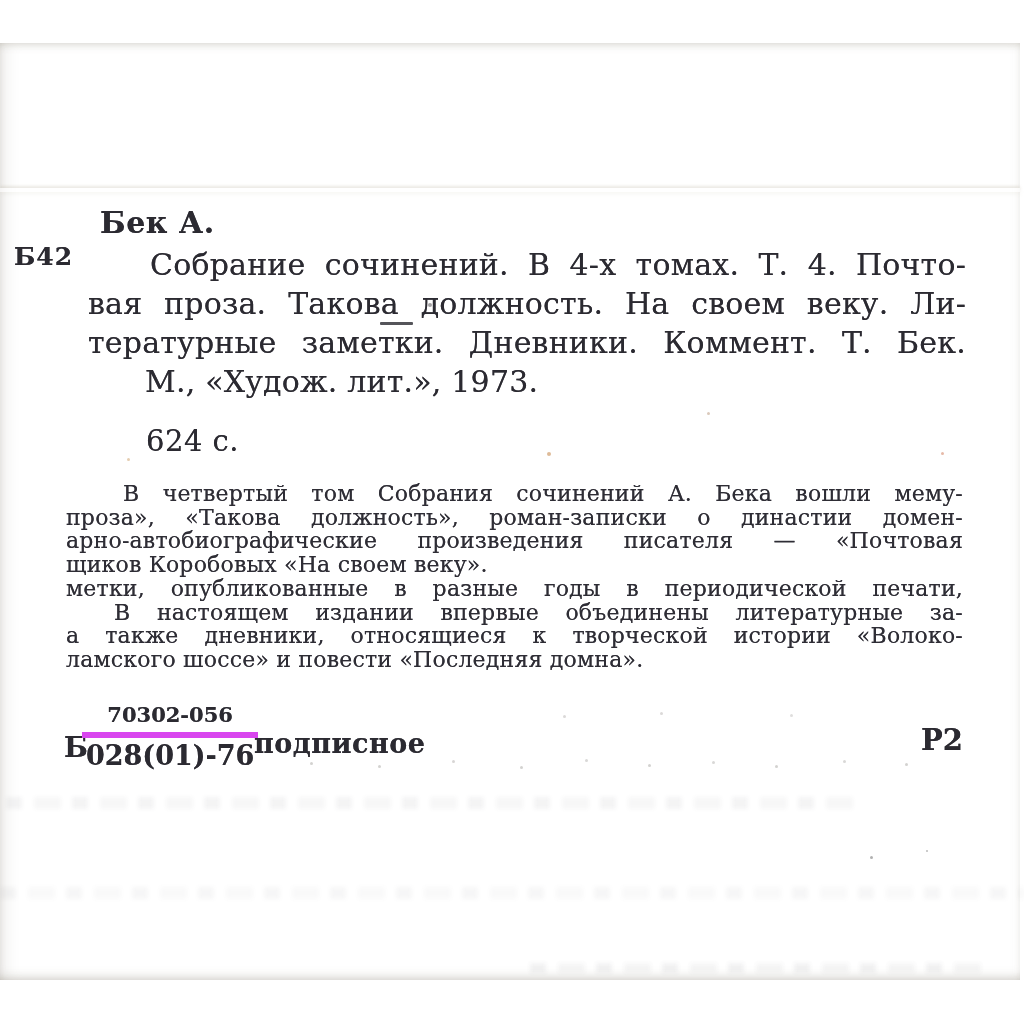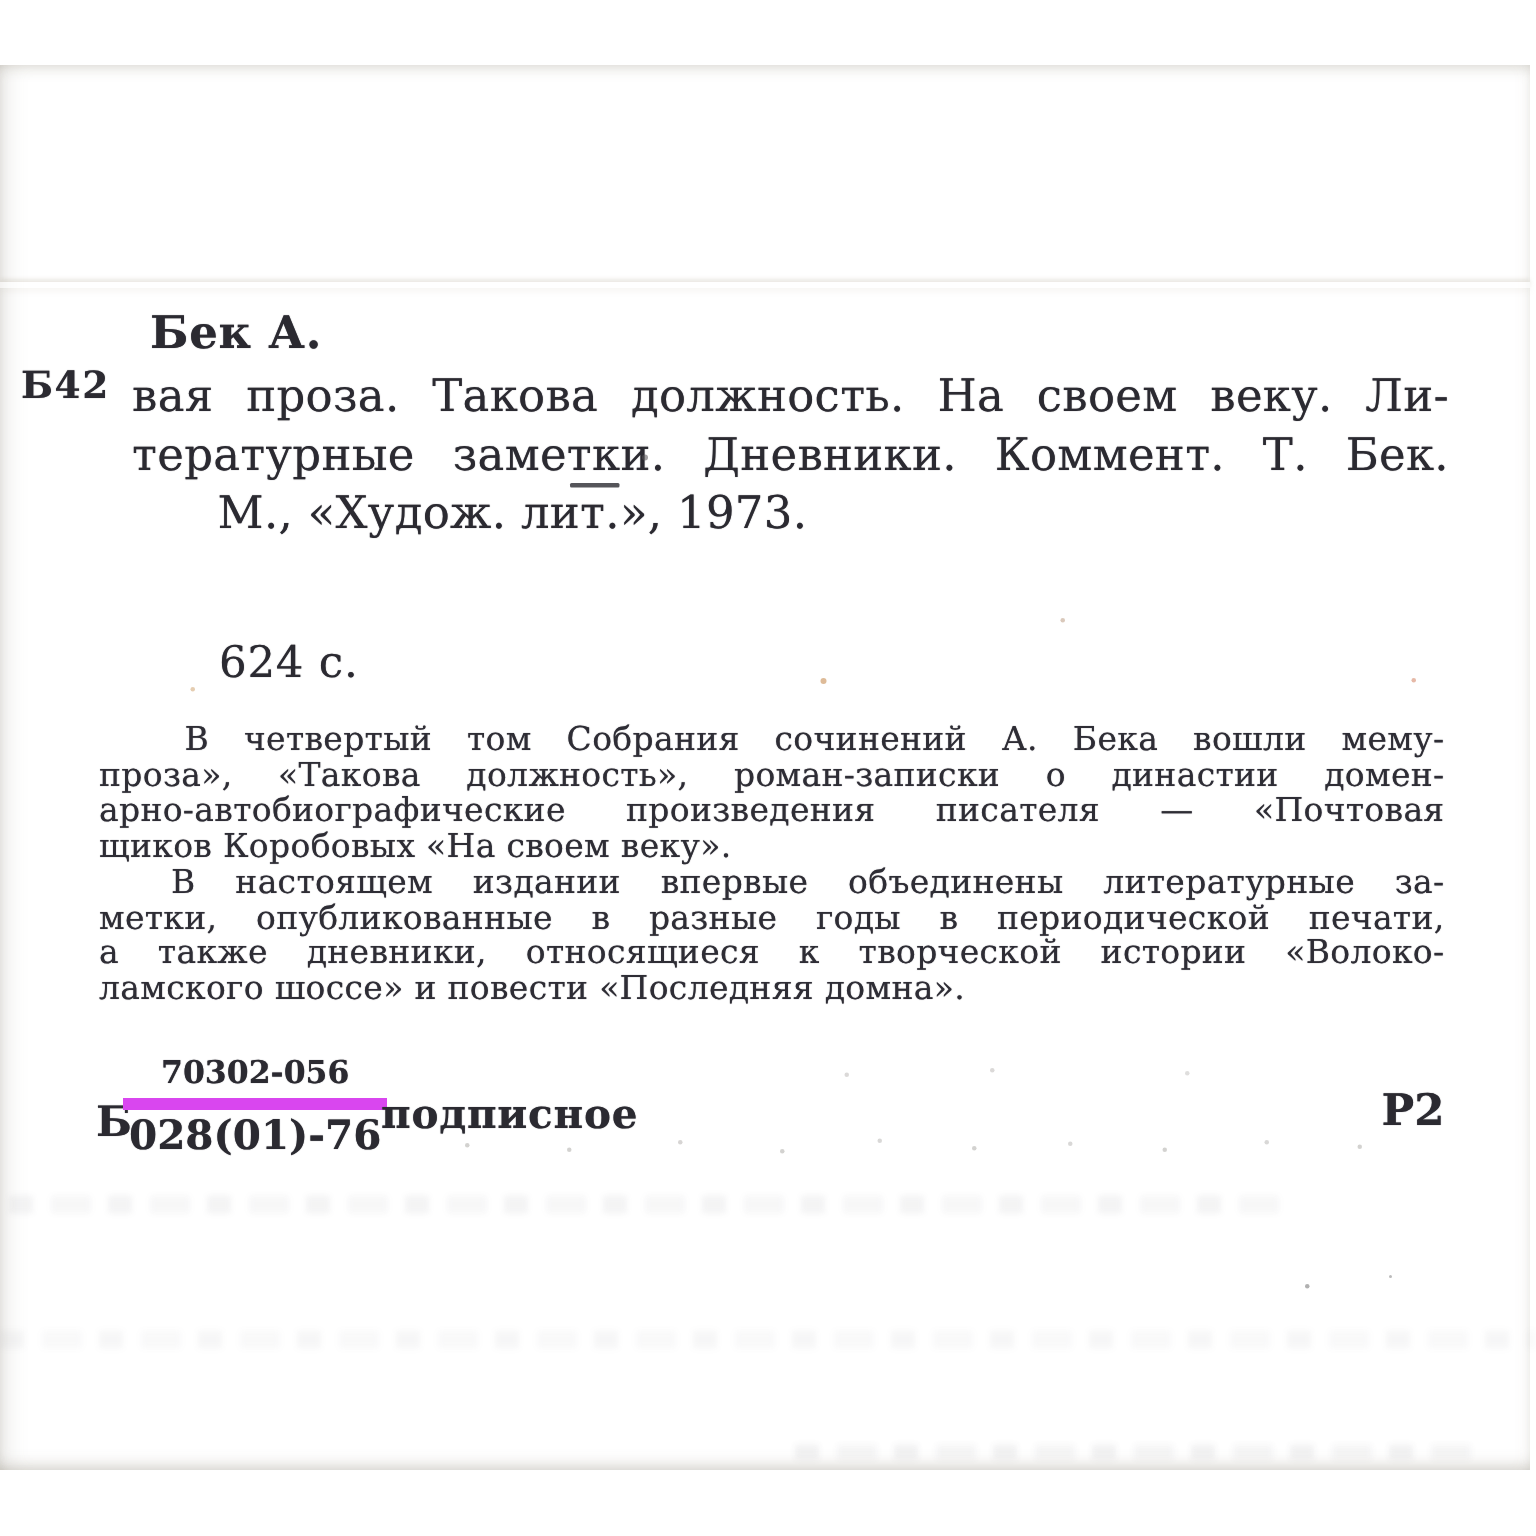--- a/index.html
+++ b/index.html
@@ -25,21 +25,21 @@
   .entry{position:absolute;left:88px;top:202px;width:878px;font-size:30px;line-height:39px;letter-spacing:0.2px;}
   .annot{position:absolute;left:66px;width:897px;font-size:22px;line-height:23.6px;letter-spacing:0.2px;color:#2e2d35;}
   .p1{top:439px;} .p2{top:534px;}
   .line{text-align:justify;text-align-last:justify;}
   .line.noj{text-align:left;text-align-last:left;}
   .ind1{padding-left:62px;} .ind4{padding-left:57px;} .inda{padding-left:57px;} .indb{padding-left:48px;}
   .pages{position:absolute;left:146px;top:381px;font-size:29px;letter-spacing:0.5px;}
   .imprint-letter{position:absolute;left:64px;top:690px;font-size:28px;font-weight:bold;line-height:30px;}
   .frac{position:absolute;left:82px;top:657px;text-align:center;font-weight:bold;}
   .frac .num{font-size:21px;line-height:30px;padding:0 12px 2px;}
-  .frac .den{font-size:27px;line-height:30px;border-top:8px solid #d946ef;padding:3px 4px 0;}
+  .frac .den{font-size:27px;line-height:30px;border-top:6px solid #d946ef;padding:3px 4px 0;}
   .subscription{position:absolute;left:254px;top:686px;font-size:27px;font-weight:bold;line-height:30px;letter-spacing:0.5px;}
   .category{position:absolute;left:921px;top:681px;font-size:29px;font-weight:bold;line-height:32px;text-align:center;}
   .artifact-dash{position:absolute;left:380px;top:279px;width:33px;height:3px;background:#2b2a31;opacity:0.8;border-radius:1px;}
   .ghost{position:absolute;filter:blur(2px);
     background:repeating-linear-gradient(90deg, rgba(100,100,108,0.11) 0 16px, rgba(0,0,0,0) 16px 28px,
                rgba(100,100,108,0.08) 28px 55px, rgba(0,0,0,0) 55px 66px);}
   .g1{left:6px;top:754px;width:850px;height:12px;opacity:0.65;}
   .g2{left:0px;top:844px;width:1024px;height:12px;opacity:0.5;}
   .g3{left:530px;top:920px;width:460px;height:10px;opacity:0.8;}
   .speck{position:absolute;border-radius:50%;}
@@ -48,38 +48,39 @@
 <body>
 
 <div class="photo">
   <div class="paper">
     <div class="crease"></div>
 
     <div class="author">Бек А.</div>
     <div class="index">Б42</div>
 
     <div class="entry">
+      <div class="line ind1">Собрание сочинений. В 4-х томах. Т. 4. Почто-</div>
       <div class="line">вая проза. Такова должность. На своем веку. Ли-</div>
       <div class="line">тературные заметки. Дневники. Коммент. Т. Бек.</div>
       <div class="line noj ind4">М., «Худож. лит.», 1973.</div>
     </div>
     <div class="artifact-dash"></div>
 
     <div class="pages">624 с.</div>
 
     <div class="annot p1">
       <div class="line inda">В четвертый том Собрания сочинений А. Бека вошли мему-</div>
       <div class="line">проза», «Такова должность», роман-записки о династии домен-</div>
       <div class="line">арно-автобиографические произведения писателя — «Почтовая</div>
       <div class="line noj">щиков Коробовых «На своем веку».</div>
     </div>
 
     <div class="annot p2">
+      <div class="line">метки, опубликованные в разные годы в периодической печати,</div>
       <div class="line indb">В настоящем издании впервые объединены литературные за-</div>
-      <div class="line">метки, опубликованные в разные годы в периодической печати,</div>
       <div class="line">а также дневники, относящиеся к творческой истории «Волоко-</div>
       <div class="line noj">ламского шоссе» и повести «Последняя домна».</div>
     </div>
 
     <div class="imprint-letter">Б</div>
     <div class="frac">
       <div class="num">70302-056</div>
       <div class="den">028(01)-76</div>
     </div>
     <div class="subscription">подписное</div>

